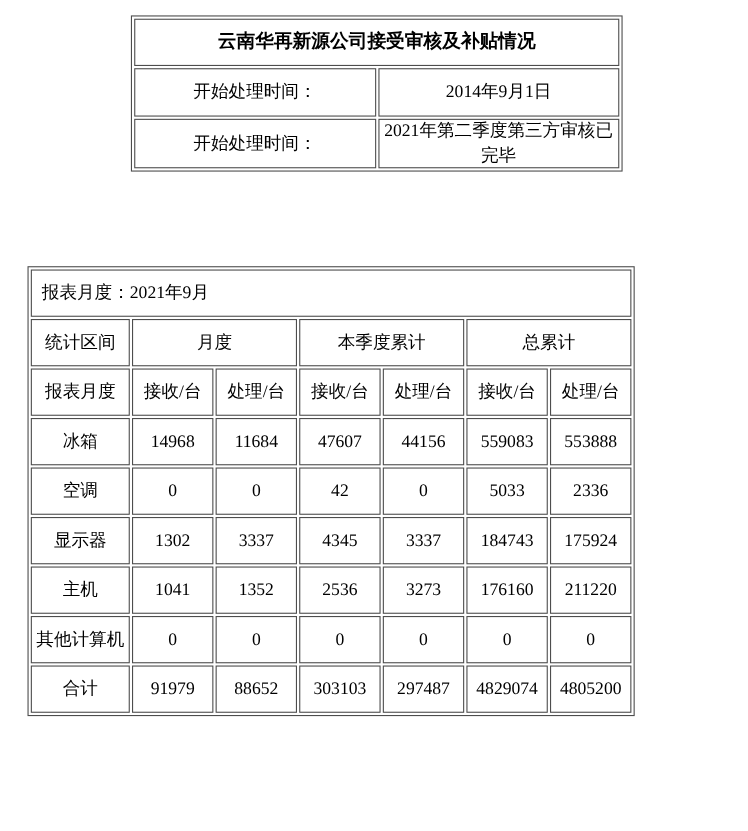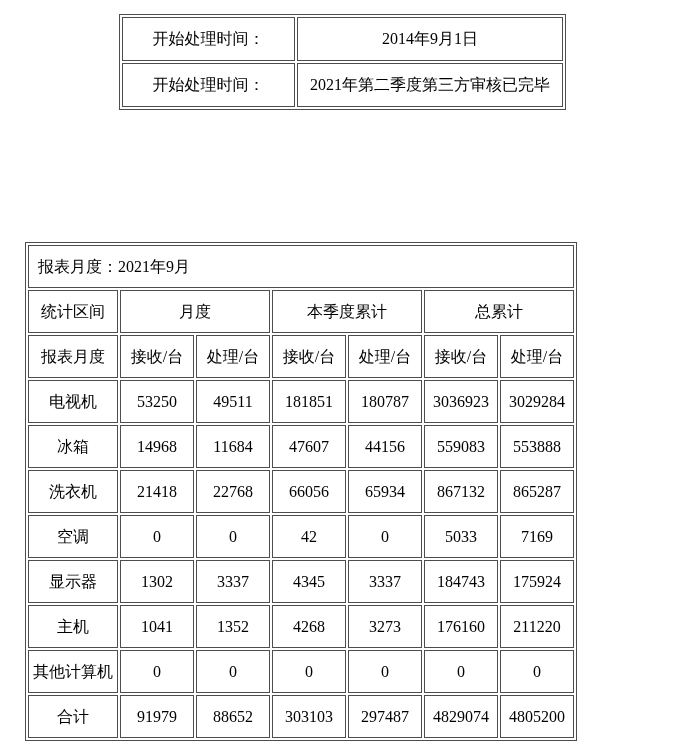--- a/index.html
+++ b/index.html
@@ -56,20 +56,23 @@
   .report .period-cell {
     text-align: left;
     padding-left: 9px;
   }
 </style>
 </head>
 <body>
 
 <table class="summary">
   <tbody>
+      <tr>
+    <td colspan="2" class="title-cell">云南华再新源公司接受审核及补贴情况</td>
+  </tr>
   <tr>
     <td class="lbl">开始处理时间：</td>
     <td class="val">2014年9月1日</td>
   </tr>
   <tr>
     <td class="lbl">开始处理时间：</td>
     <td class="val">2021年第二季度第三方审核已完毕</td>
   </tr>
 </tbody>
   </table>
@@ -98,69 +101,51 @@
     <td class="cat">报表月度</td>
     <td>接收/台</td>
     <td>处理/台</td>
     <td>接收/台</td>
     <td>处理/台</td>
     <td>接收/台</td>
     <td>处理/台</td>
   </tr>
 
   <tr>
-    <td class="cat">电视机</td>
-    <td>53250</td>
-    <td>49511</td>
-    <td>181851</td>
-    <td>180787</td>
-    <td>3036923</td>
-    <td>3029284</td>
-  </tr>
-  <tr>
     <td class="cat">冰箱</td>
     <td>14968</td>
     <td>11684</td>
     <td>47607</td>
     <td>44156</td>
     <td>559083</td>
     <td>553888</td>
   </tr>
   <tr>
-    <td class="cat">洗衣机</td>
-    <td>21418</td>
-    <td>22768</td>
-    <td>66056</td>
-    <td>65934</td>
-    <td>867132</td>
-    <td>865287</td>
-  </tr>
-  <tr>
     <td class="cat">空调</td>
     <td>0</td>
     <td>0</td>
     <td>42</td>
     <td>0</td>
     <td>5033</td>
-    <td>7169</td>
+    <td>2336</td>
   </tr>
   <tr>
     <td class="cat">显示器</td>
     <td>1302</td>
     <td>3337</td>
     <td>4345</td>
     <td>3337</td>
     <td>184743</td>
     <td>175924</td>
   </tr>
   <tr>
     <td class="cat">主机</td>
     <td>1041</td>
     <td>1352</td>
-    <td>4268</td>
+    <td>2536</td>
     <td>3273</td>
     <td>176160</td>
     <td>211220</td>
   </tr>
   <tr>
     <td class="cat">其他计算机</td>
     <td>0</td>
     <td>0</td>
     <td>0</td>
     <td>0</td>

